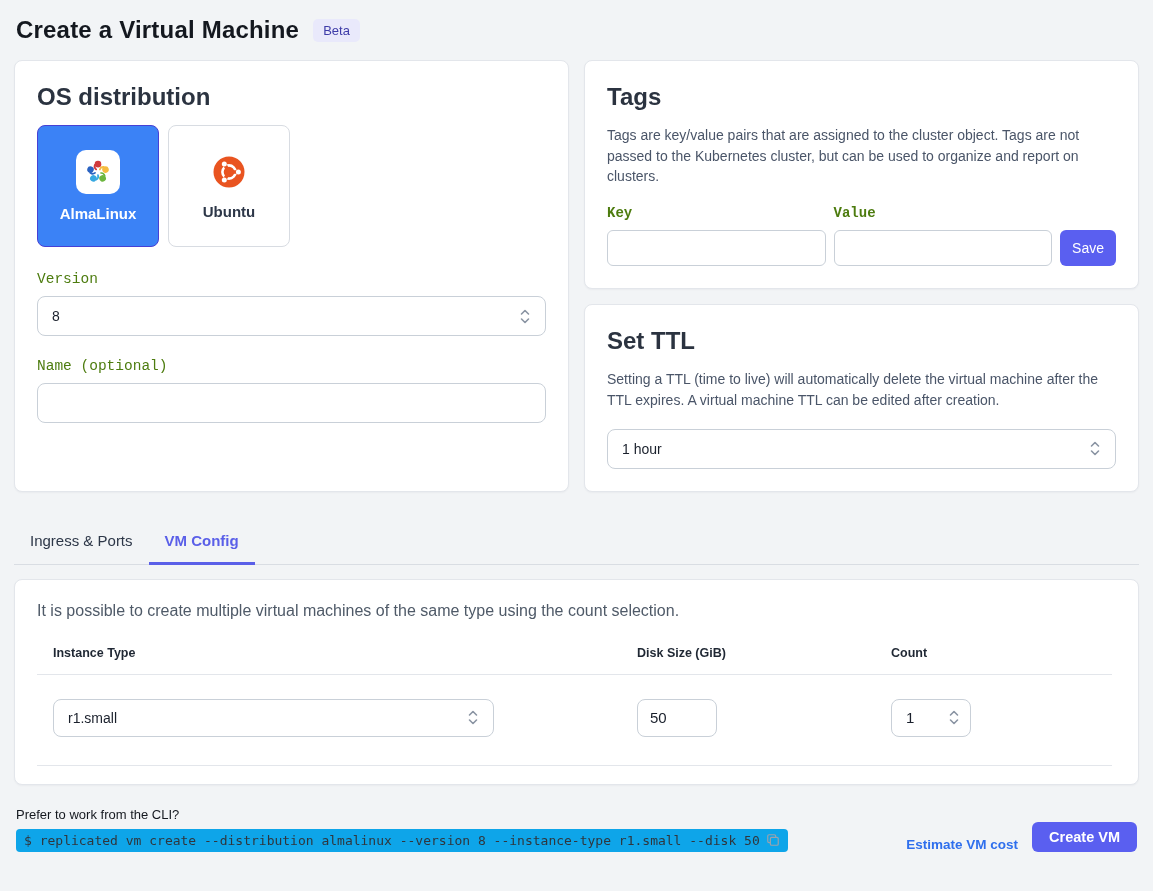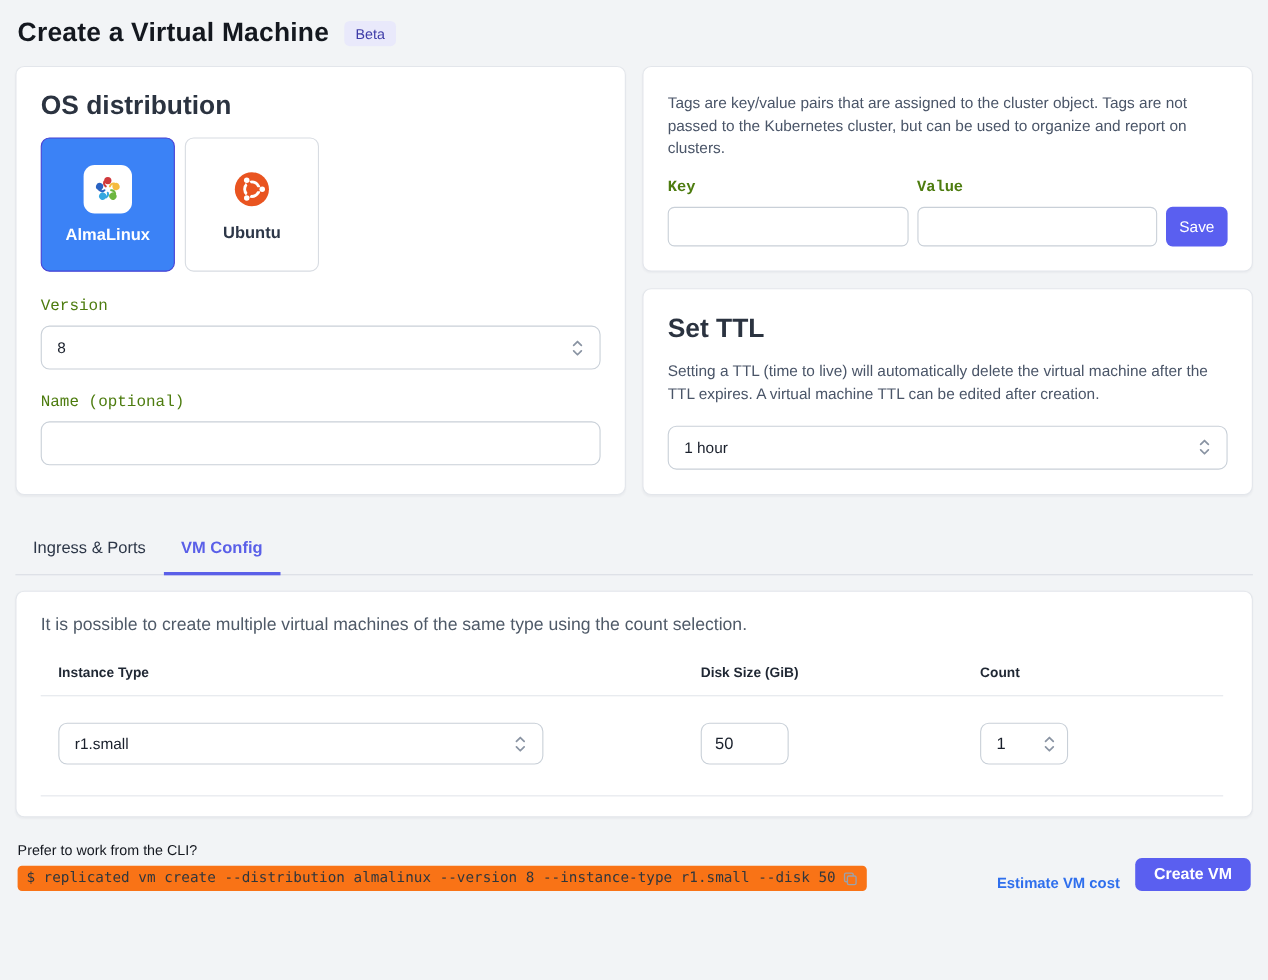--- a/index.html
+++ b/index.html
@@ -91,21 +91,21 @@
   .count-box input {
     width:30px; border:none; outline:none; font-size:15px; color:#1a202c;
     font-family:"Liberation Sans", sans-serif;
   }
   
   .footer { display:flex; justify-content:space-between; align-items:flex-end; margin-top:22px; padding:0 2px; }
   .cli-block { }
   .cli-prompt { font-size:13px; color:#14181f; margin-bottom:7px; }
   .cli-bar {
     display:inline-flex; align-items:center; gap:6px;
-    background:#f97316; border-radius:4px; padding:4px 8px;
+    background:#0ea5e9; border-radius:4px; padding:4px 8px;
   }
   .cli-code { font-family:"DejaVu Sans Mono", monospace; font-size:13px; color:#30363d; }
   .copy-btn { background:none; border:none; cursor:pointer; display:flex; align-items:center; padding:0; }
   .footer-right { display:flex; flex-direction:row; align-items:flex-end; gap:14px; }
   .estimate-link { font-size:13.5px; font-weight:700; color:#2f6fed; text-decoration:none; cursor:pointer; }
   .create-btn {
     background:#5a5ff0; color:#fff; border:none; border-radius:6px;
     font-size:14.5px; font-weight:700; font-family:"Liberation Sans", sans-serif;
     padding:7px 17px; cursor:pointer;
   }
@@ -183,20 +183,21 @@
 
     <div class="field-block" style="margin-bottom:4px;">
       <div class="field-label">Name (optional)</div>
       <input class="text-input" type="text" value="" style="">
     </div>
   </div>
 
   <div class="right-col">
 
     <div class="card">
+      <div class="card-title">Tags</div>
       <div class="card-desc">Tags are key/value pairs that are assigned to the cluster object. Tags are not passed to the Kubernetes cluster, but can be used to organize and report on clusters.</div>
       <div class="tags-form">
         <div class="tag-col">
           <div class="field-label" style="font-weight:700; font-size:14px;">Key</div>
           <input class="text-input" type="text" value="" style="">
         </div>
         <div class="tag-col">
           <div class="field-label" style="font-weight:700; font-size:14px;">Value</div>
           <input class="text-input" type="text" value="" style="">
         </div>

